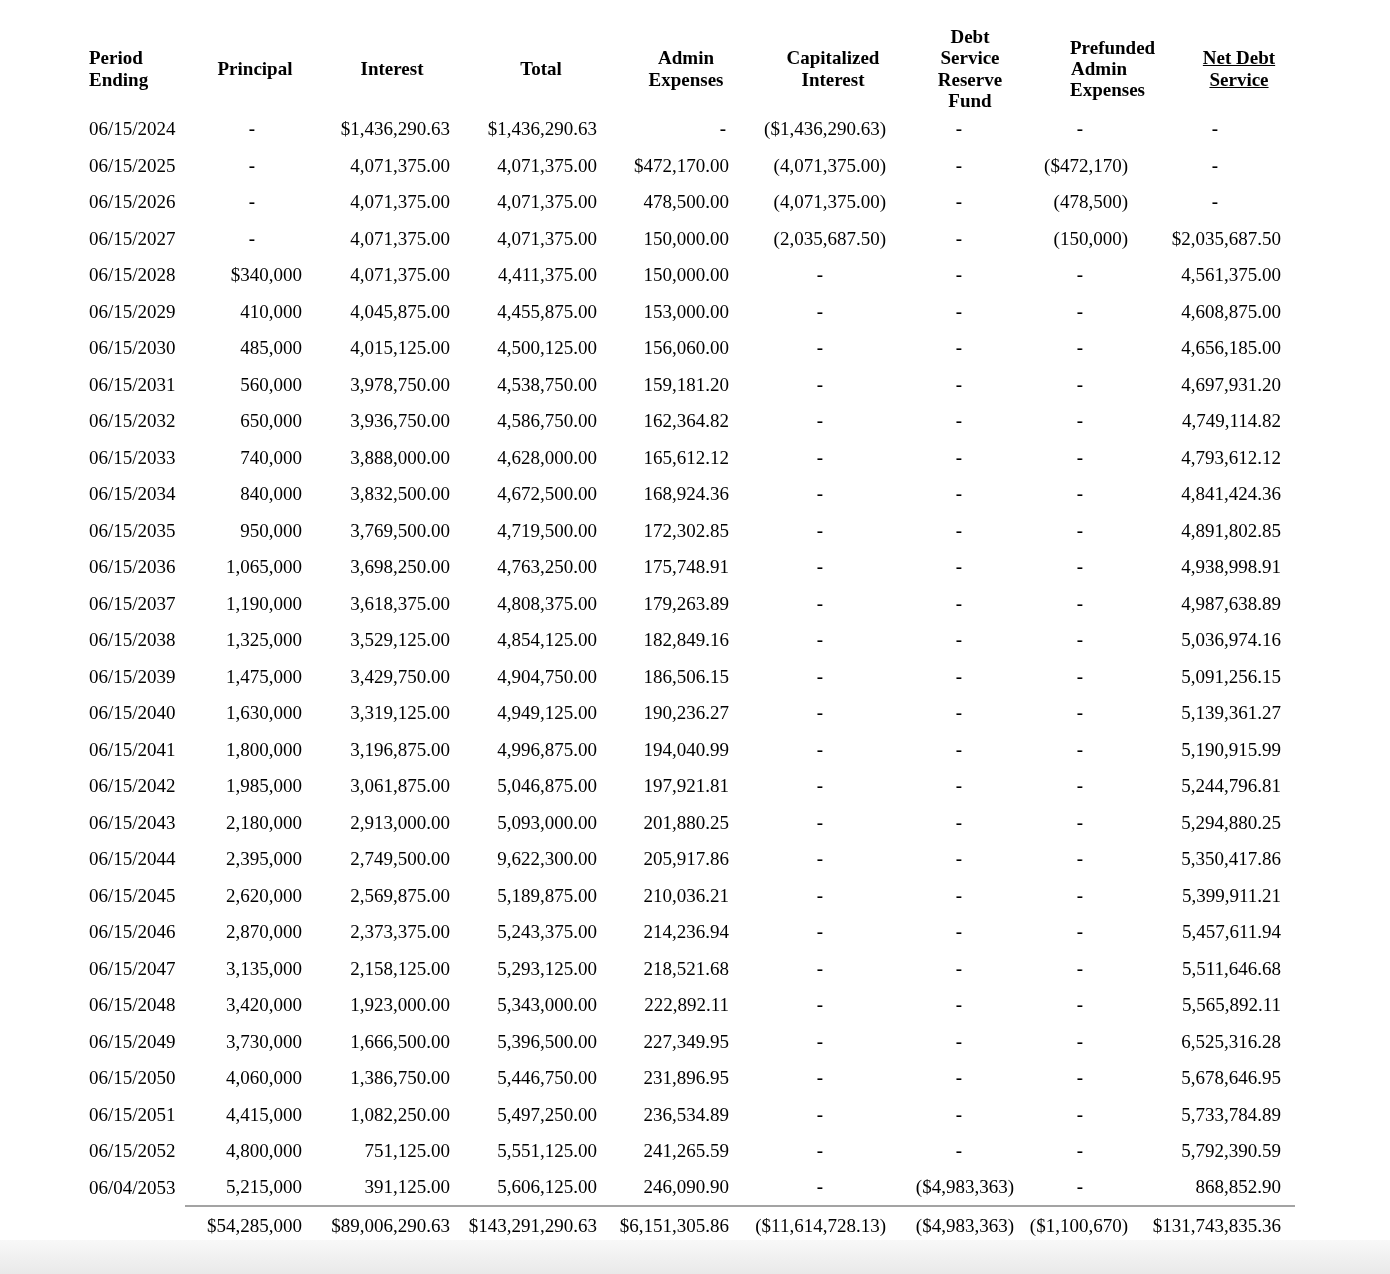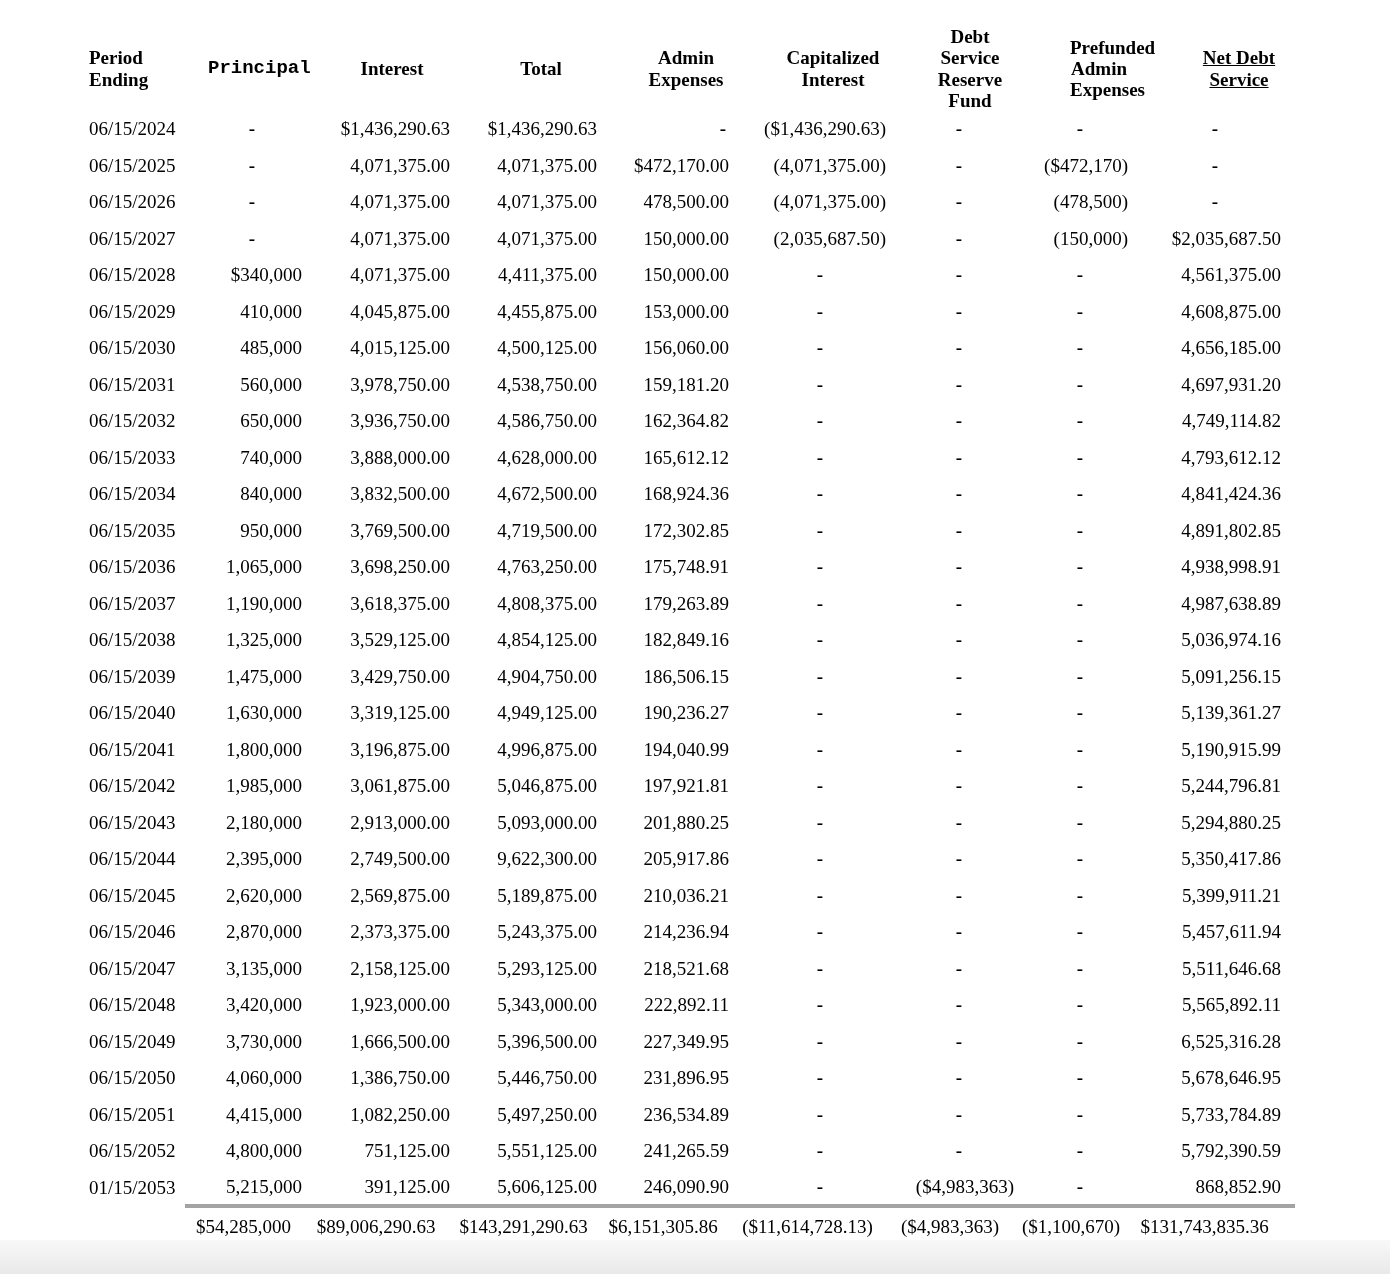--- a/index.html
+++ b/index.html
@@ -48,21 +48,21 @@
     vertical-align: middle;
     padding: 0;
     white-space: nowrap;
   }
   tbody tr { height: 36.5px; }
 
   
   td.c1, th.c1 { text-align: left; padding-left: 34px; }
 
   
-  th.c2 { padding-left: 23px; font-family: Liberation Mono, monospace; }
+  th.c2 { padding-left: 23px; }
   th.c3 { padding-left: 32px; }
   th.c4 { padding-left: 35px; }
   th.c5 { padding-left: 46px; }
   th.c6 { padding-left: 51px; }
   th.c7 { padding-left: 40px; }
   th.c8 { padding-left: 56px; }
   th.c9 { padding-left: 69px; padding-right: 14px; text-decoration: underline; }
 
   td.c9 { padding-right: 14px; }
 
@@ -71,23 +71,22 @@
   td.c2.dash { padding-left: 17px; }
   td.c6.dash { padding-left: 25px; }
   td.c7.dash { padding-left: 18px; }
   td.c8.dash { padding-left: 18px; }
   td.c9.dash { padding-left: 21px; }
   
   td.c5.dash { text-align: right; padding-right: 3px; }
 
   tfoot td {
     height: 38px;
-    border-top: 4px solid #a3a3a3;
+    border-top: 2px solid #a3a3a3;
     border-bottom: 6px double #000;
-    text-align: center;
   }
   tfoot td.c1 { border-top: none; border-bottom: none; }
 
   .bottom-shade {
     position: absolute;
     left: 0;
     top: 1240px;
     width: 1390px;
     height: 34px;
     background: linear-gradient(180deg, #f8f8f8 0%, #e9e9e9 100%);
@@ -436,21 +435,21 @@
           <td class="c2">4,800,000</td>
           <td class="c3">751,125.00</td>
           <td class="c4">5,551,125.00</td>
           <td class="c5">241,265.59</td>
           <td class="c6 dash">-</td>
           <td class="c7 dash">-</td>
           <td class="c8 dash">-</td>
           <td class="c9">5,792,390.59</td>
         </tr>
         <tr>
-          <td class="c1">01/15/2053</td>
+          <td class="c1">06/04/2053</td>
           <td class="c2">5,215,000</td>
           <td class="c3">391,125.00</td>
           <td class="c4">5,606,125.00</td>
           <td class="c5">246,090.90</td>
           <td class="c6 dash">-</td>
           <td class="c7">($4,983,363)</td>
           <td class="c8 dash">-</td>
           <td class="c9">868,852.90</td>
         </tr>
       </tbody>

